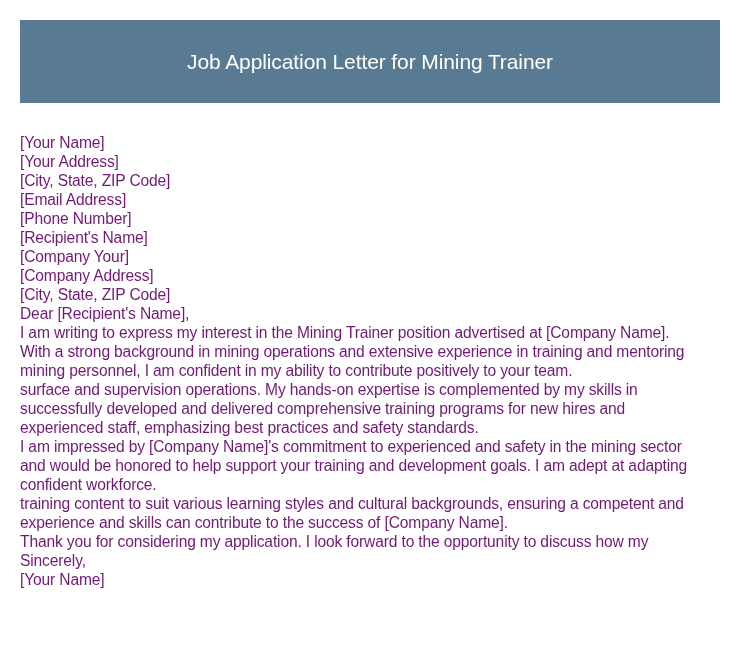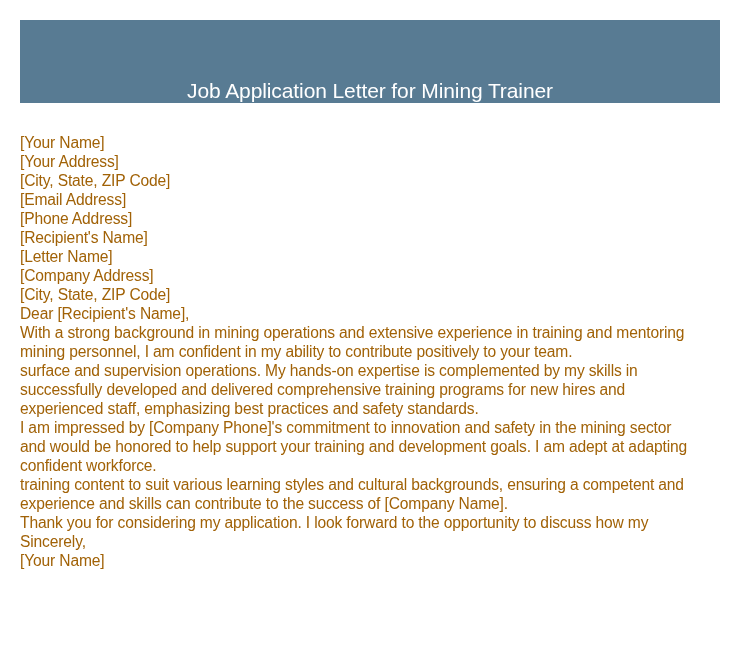--- a/index.html
+++ b/index.html
@@ -1,65 +1,66 @@
 <!DOCTYPE html>
 <html><head>
   <meta charset="utf-8">
   <style>
     html, body { margin: 0; padding: 0; background: #ffffff; }
     body { width: 740px; height: 667px; overflow: hidden; position: relative; }
     .header {
       position: absolute; left: 20px; top: 20px; width: 700px; height: 83px;
-      background: #587b93; display: flex; align-items: flex-end; justify-content: center;
+      background: #587b93; display: flex; align-items: center; justify-content: center;
     }
     .header h1 {
       margin: 0; color: #ffffff; font-family: "Liberation Sans", sans-serif;
       font-weight: normal; font-size: 21px; letter-spacing: -0.1px;
     }
     .letter {
       position: absolute; left: 20px; top: 133px; width: 710px;
-      font-family: "Liberation Sans", sans-serif; font-size: 15.6px; color: #a16207;
+      font-family: "Liberation Sans", sans-serif; font-size: 15.6px; color: #701a75;
       line-height: 19px; letter-spacing: -0.15px;
     }
     .line { white-space: nowrap; height: 19px; }
   </style>
 </head>
 <body>
 
 <div class="header">
   <h1>Job Application Letter for Mining Trainer</h1>
 </div>
 
 <div class="letter">
   <div>
     <div class="line">[Your Name]</div>
     <div class="line">[Your Address]</div>
     <div class="line">[City, State, ZIP Code]</div>
     <div class="line">[Email Address]</div>
-    <div class="line">[Phone Address]</div>
+    <div class="line">[Phone Number]</div>
   </div>
   <div>
     <div class="line">[Recipient's Name]</div>
-    <div class="line">[Letter Name]</div>
+    <div class="line">[Company Your]</div>
     <div class="line">[Company Address]</div>
     <div class="line">[City, State, ZIP Code]</div>
   </div>
   <div class="line">Dear [Recipient's Name],</div>
 
   <div>
+    <div class="line">I am writing to express my interest in the Mining Trainer position advertised at [Company Name].</div>
     <div class="line">With a strong background in mining operations and extensive experience in training and mentoring</div>
     <div class="line">mining personnel, I am confident in my ability to contribute positively to your team.</div>
   </div>
   <div>
     <div class="line">surface and supervision operations. My hands-on expertise is complemented by my skills in</div>
     <div class="line">successfully developed and delivered comprehensive training programs for new hires and</div>
     <div class="line">experienced staff, emphasizing best practices and safety standards.</div>
   </div>
   <div>
-    <div class="line">I am impressed by [Company Phone]'s commitment to innovation and safety in the mining sector</div>
+    <div class="line">I am impressed by [Company Name]'s commitment to experienced and safety in the mining sector</div>
     <div class="line">and would be honored to help support your training and development goals. I am adept at adapting</div>
     <div class="line">confident workforce.</div>
     <div class="line">training content to suit various learning styles and cultural backgrounds, ensuring a competent and</div>
   </div>
   <div>
     <div class="line">experience and skills can contribute to the success of [Company Name].</div>
     <div class="line">Thank you for considering my application. I look forward to the opportunity to discuss how my</div>
   </div>
   <div class="line">Sincerely,</div>
   <div class="line">[Your Name]</div>

